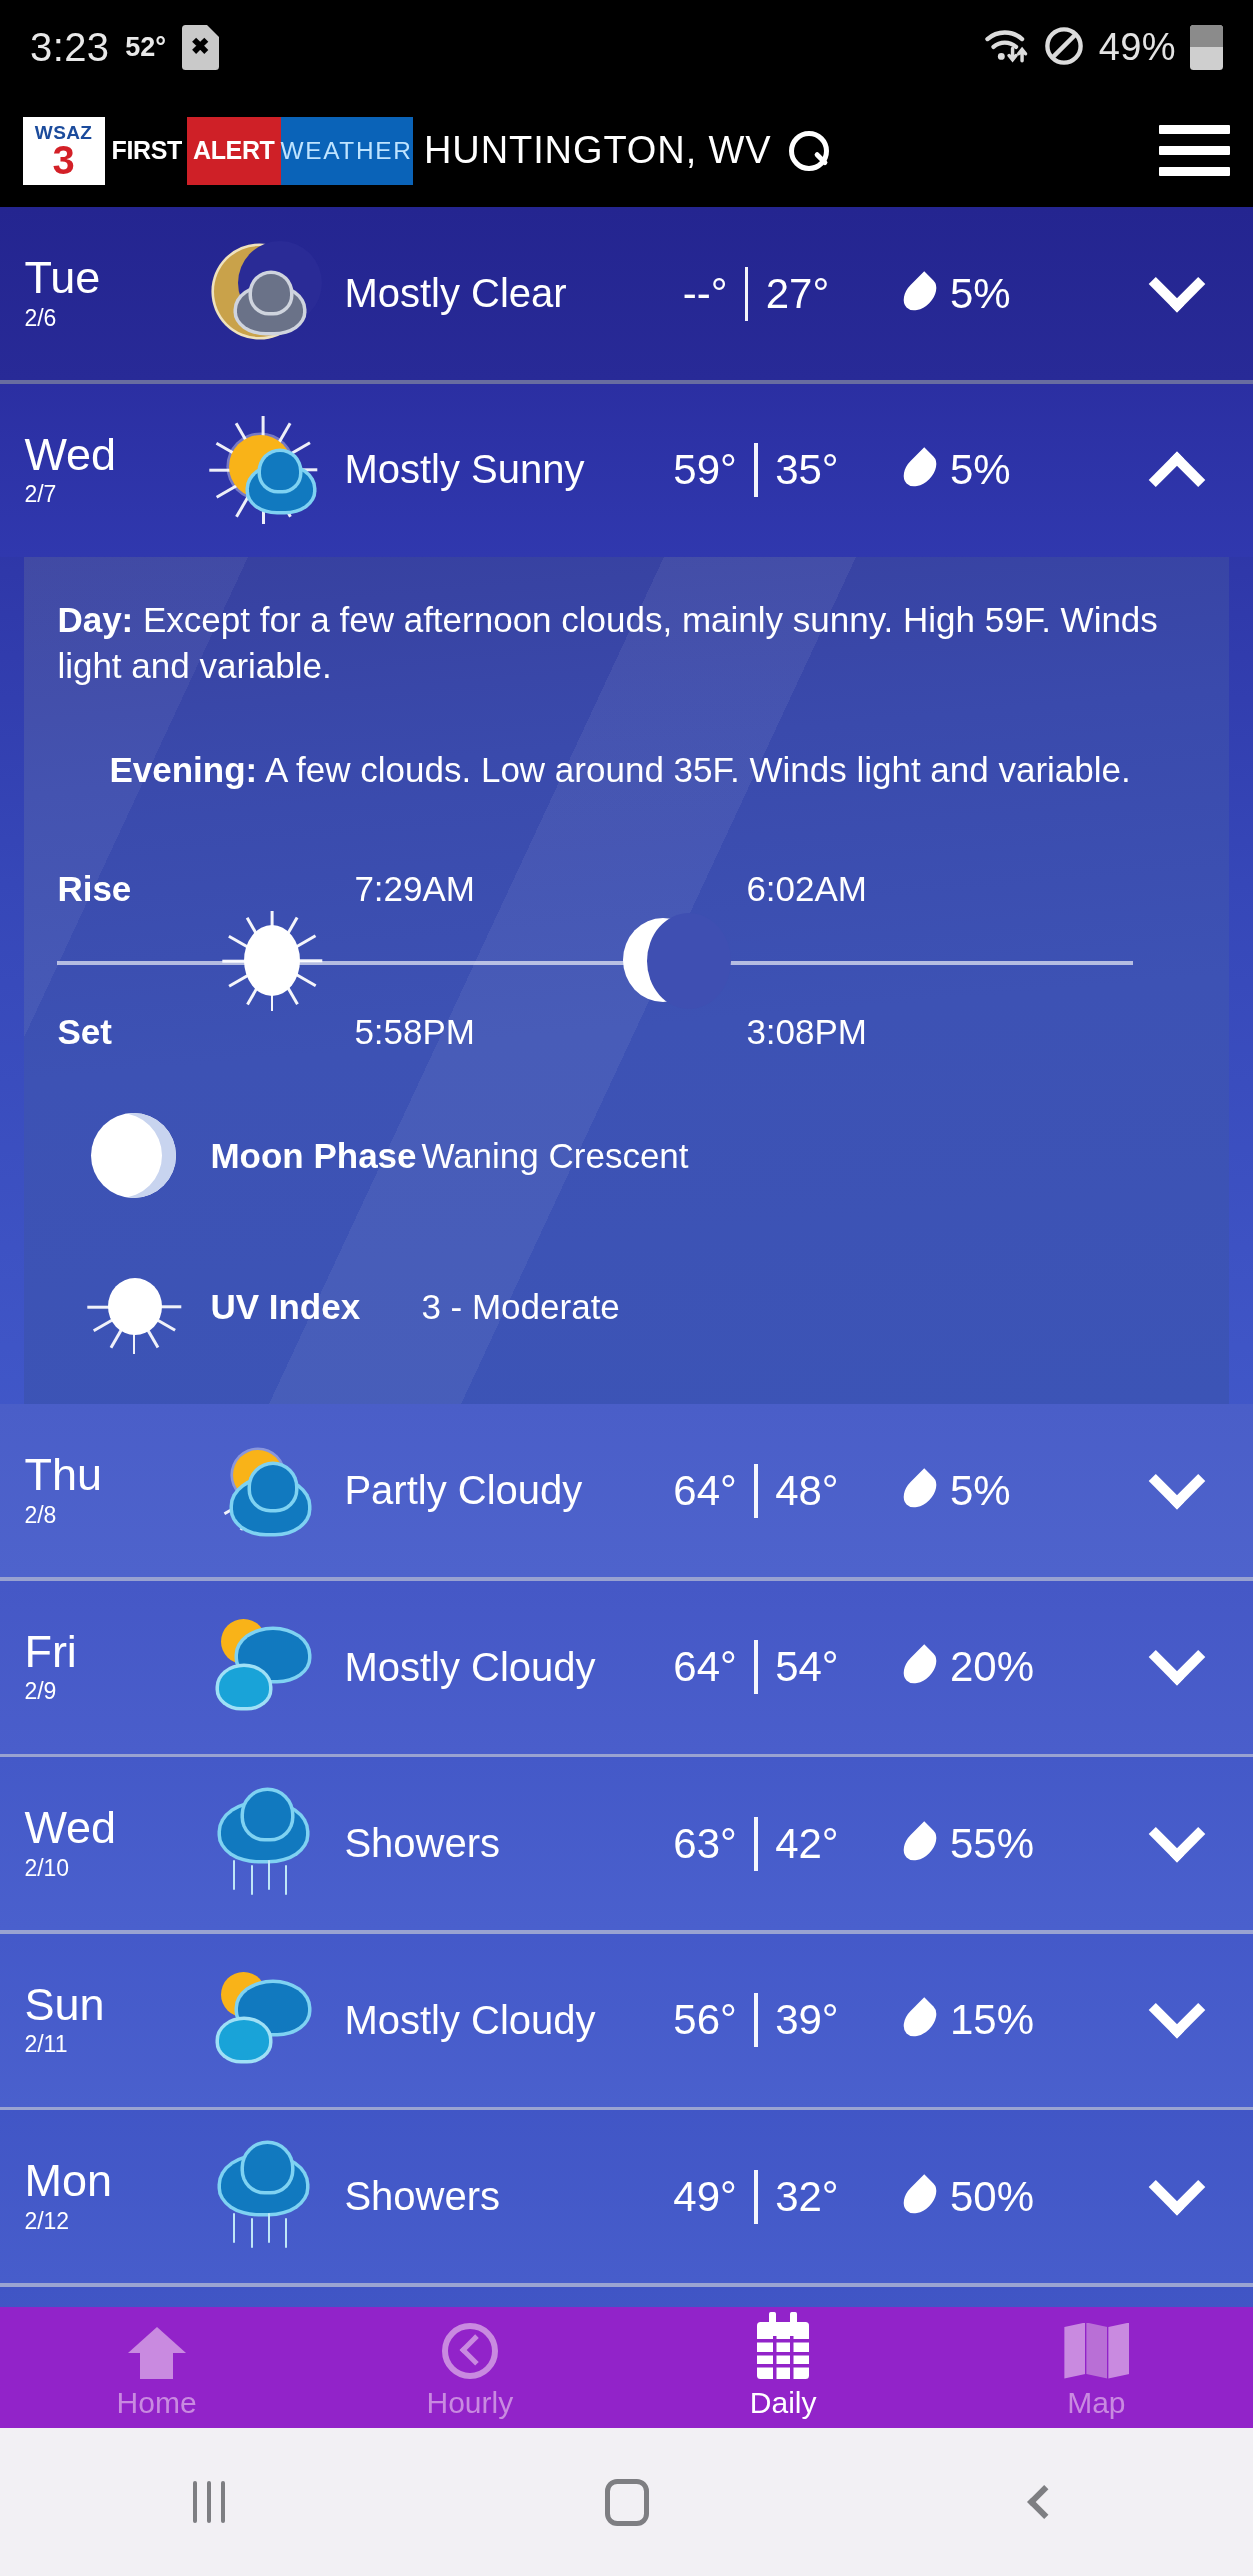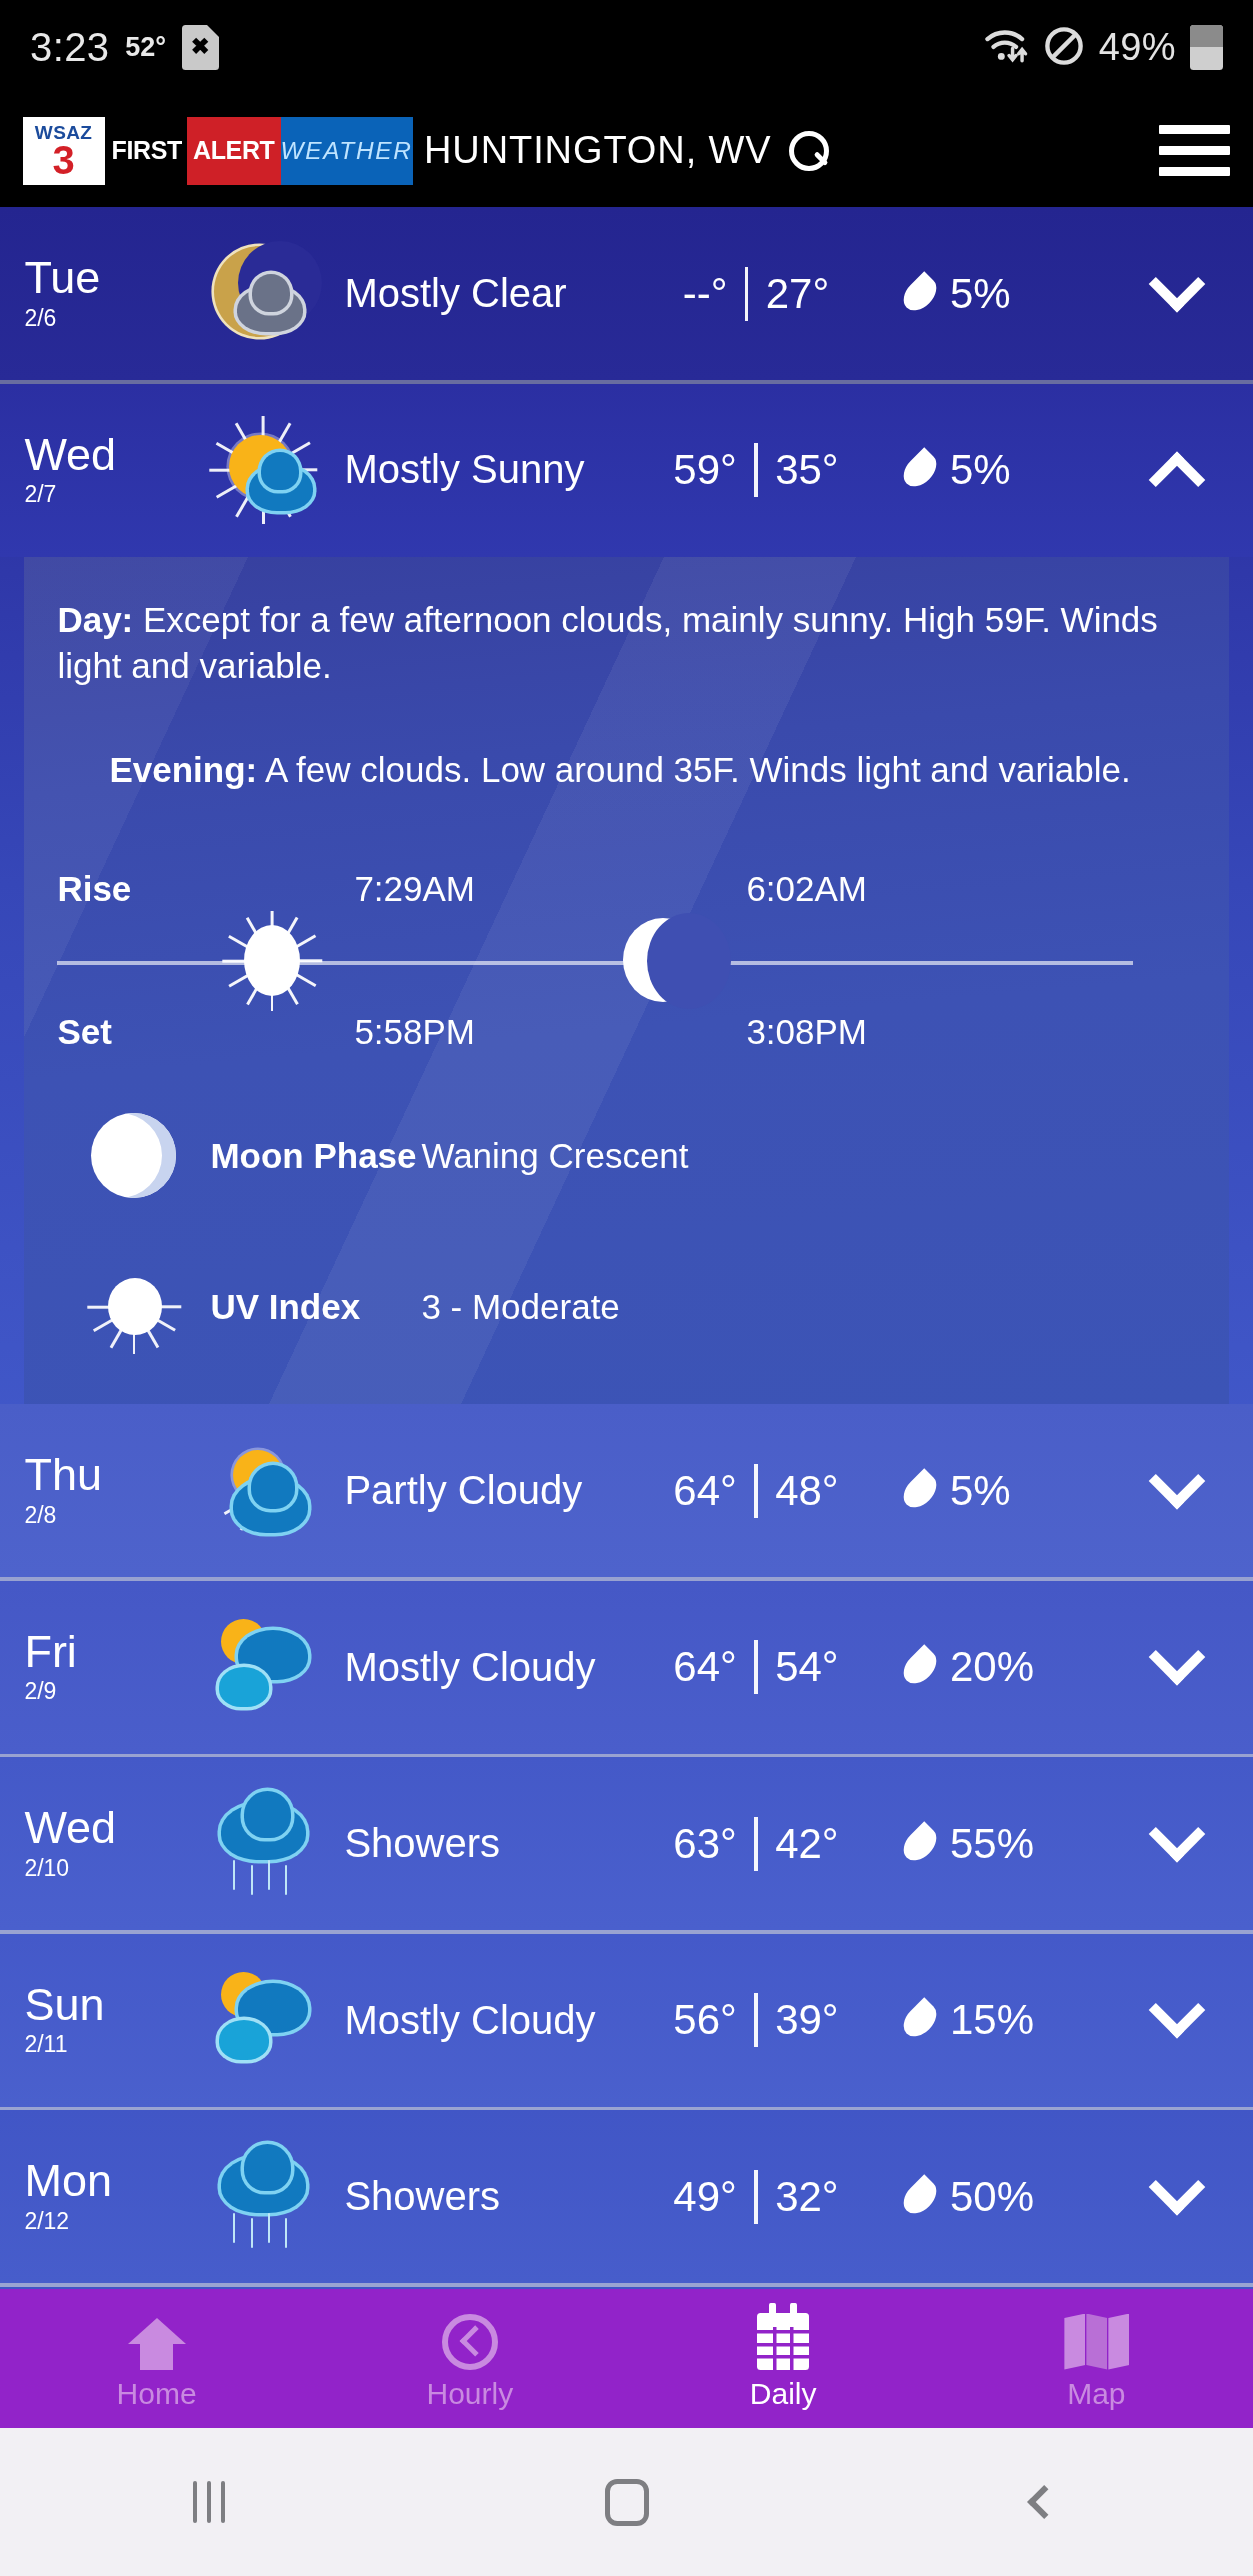--- a/index.html
+++ b/index.html
@@ -26,21 +26,21 @@
   
   .appbar{height:113px;background:#000;display:flex;align-items:center;padding:0 22.6px;position:relative;}
   .logo{display:flex;align-items:stretch;height:68px;}
   .logo-left{background:#fff;width:82px;display:flex;flex-direction:column;align-items:center;justify-content:center;padding:2.6px 3.5px;}
   .logo-wsaz{color:#1b4b9c;font-size:19px;font-weight:800;letter-spacing:0.4px;line-height:1;}
   .logo-3{color:#d32027;font-size:40px;font-weight:800;line-height:.9;margin-top:-0.9px;}
   .logo-right{display:flex;flex-direction:row;width:183px;}
   .logo-row1{flex:1;display:flex;align-items:stretch;}
   .logo-first{background:#000;color:#fff;font-size:25px;font-weight:800;display:flex;align-items:center;padding:0 5.2px 0 7px;letter-spacing:-0.4px;}
   .logo-alert{background:#cf2027;color:#fff;font-size:25px;font-weight:800;display:flex;align-items:center;padding:0 6.1px;flex:1;letter-spacing:-0.4px;}
-  .logo-weather{background:#0a63b8;color:#bfe4ff;font-size:24.4px;font-weight:400;display:flex;align-items:center;justify-content:center;letter-spacing:1.7px;flex:1;font-style:italic;}
+  .logo-weather{background:#0a63b8;color:#bfe4ff;font-size:24.4px;font-weight:400;display:flex;align-items:center;justify-content:center;letter-spacing:1.7px;flex:1;}
   .loc-wrap{position:absolute;left:0;right:0;display:flex;align-items:center;justify-content:center;gap:17.4px;pointer-events:none;}
   .loc-text{color:#fff;font-size:38px;letter-spacing:0.9px;font-weight:300;}
   .search-ic{width:40px;height:40px;position:relative;}
   .search-ic::before{content:"";position:absolute;left:0;top:0;width:30px;height:30px;border:5.2px solid #fff;border-radius:50%;}
   .search-ic::after{content:"";position:absolute;left:24.4px;top:25px;width:15.7px;height:5.2px;background:#fff;transform:rotate(45deg);border-radius:2.6px;}
   .hamburger{margin-left:auto;width:71px;display:flex;flex-direction:column;gap:12.2px;}
   .hamburger b{display:block;height:8.7px;background:#fff;border-radius:0.9px;}
 
   
   .list{position:relative;background:linear-gradient(180deg,#24258f 0%,#2b2fa0 8%,#3647b8 30%,#4158c9 55%,#4c63cf 80%,#4f66d2 100%);}
@@ -105,21 +105,21 @@
 
   .info-row{display:flex;align-items:center;margin-top:61px;}
   .info-ic{width:153px;display:flex;justify-content:center;}
   .info-label{width:211px;font-size:35px;font-weight:700;}
   .info-val{font-size:35px;font-weight:400;}
   .moonphase{width:85px;height:85px;border-radius:50%;background:#fff;position:relative;box-shadow:inset -14px 0 0 0 #c8d4ef;}
   .uvsun{position:relative;width:96px;height:96px;}
   .uvsun .disc{position:absolute;left:22.6px;top:19px;width:54px;height:57px;border-radius:50%;background:#fff;}
 
   
-  .bottomnav{position:absolute;left:0;right:0;bottom:148px;height:139px;background:#9223c9;display:flex;}
+  .bottomnav{position:absolute;left:0;right:0;bottom:148px;height:121px;background:#9223c9;display:flex;}
   .nav-item{flex:1;display:flex;flex-direction:column;align-items:center;justify-content:center;gap:7px;}
   .nav-label{font-size:30px;color:#c98ae0;}
   .nav-item.active .nav-label{color:#fff;}
   .nav-ic{height:63px;display:flex;align-items:flex-end;justify-content:center;}
   .ic-home{width:57px;height:52px;position:relative;}
   .ic-home::before{content:"";position:absolute;left:0;top:0;border-left:29px solid transparent;border-right:29px solid transparent;border-bottom:26px solid #c98ae0;}
   .ic-home::after{content:"";position:absolute;left:12.2px;top:24.4px;width:33px;height:28px;background:#c98ae0;}
   .ic-clock{width:56px;height:56px;border-radius:50%;border:6.1px solid #c98ae0;position:relative;}
   .ic-clock::after{content:"";position:absolute;left:15.7px;top:10.4px;width:17.4px;height:17.4px;border-left:5.2px solid #c98ae0;border-bottom:5.2px solid #c98ae0;transform:rotate(45deg);}
   .ic-cal{width:52px;height:57px;background:#fff;border-radius:3.5px;position:relative;

